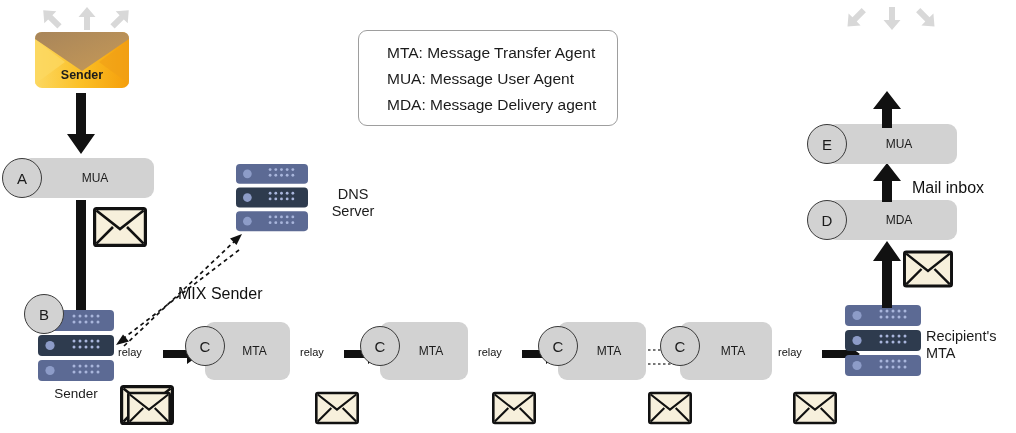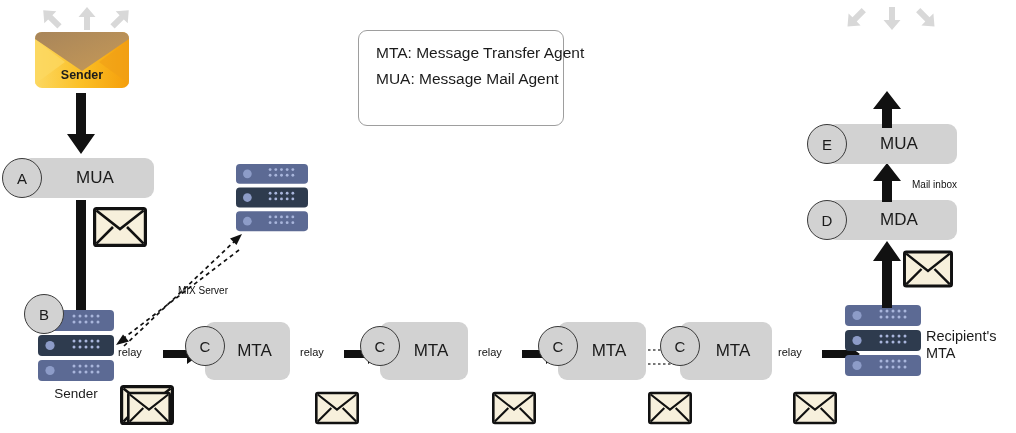--- a/index.html
+++ b/index.html
@@ -13,25 +13,25 @@
     width: 1016px;
     height: 433px;
     background: #ffffff;
     overflow: hidden;
   }
   .abs { position: absolute; }
 
   
   .legend {
     left: 358px; top: 30px;
-    width: 206px; height: 96px;
+    width: 260px; height: 96px;
     border: 1px solid #9e9e9e;
     border-radius: 9px;
     background: #ffffff;
-    padding: 9px 0 0 17px;
+    padding: 9px 0 0 28px;
   }
   .legend-line {
     font-size: 15.5px;
     color: #1b1b1b;
     line-height: 26px;
     white-space: nowrap;
   }
 
   
   .mail-big { width: 94px; height: 56px; }
@@ -51,21 +51,21 @@
   .ray-group svg { display: block; }
 
   
   .agent-box {
     background: #d2d2d2;
     border-radius: 9px;
     display: flex;
     align-items: center;
   }
   .agent-label {
-    font-size: 17px;
+    font-size: 12px;
     color: #1b1b1b;
     margin-left: auto;
     margin-right: auto;
     padding-left: 14px;
   }
   .step-badge {
     position: absolute;
     left: -20px;
     top: 50%;
     transform: translateY(-50%);
@@ -91,38 +91,39 @@
   }
 
   
   .mail-small svg { display: block; }
 
   
   .blkarrow svg { display: block; }
 
   
   .txt {
-    font-size: 10px;
+    font-size: 16px;
     color: #111111;
     white-space: nowrap;
   }
   .txt-relay { font-size: 11px; font-weight: normal; }
 
   
   .dns-lines svg { display: block; }
   .dots-link svg { display: block; }
 </style>
 </head>
 <body>
 
 <div id="canvas">
 
   <div class="abs legend">
     <div class="legend-line">MTA: Message Transfer Agent</div>
-    <div class="legend-line">MUA: Message Mail Agent</div>
+    <div class="legend-line">MUA: Message User Agent</div>
+    <div class="legend-line">MDA: Message Delivery agent</div>
   </div>
 
   <div class="abs ray-group" style="left:33px; top:2px;">
     <svg width="108" height="30" viewBox="0 0 108 30">
       <g fill="#d8d8d8">
 
         <g transform="translate(6,4) rotate(-45,12,12)">
           <path d="M9 24 L9 11 L3.5 11 L12 1 L20.5 11 L15 11 L15 24 Z"></path>
         </g>
 
@@ -285,32 +286,36 @@
             <circle cx="24" cy="0" r="1.5"></circle>
           <circle cx="0" cy="6" r="1.5"></circle>
             <circle cx="6" cy="6" r="1.5"></circle>
             <circle cx="12" cy="6" r="1.5"></circle>
             <circle cx="18" cy="6" r="1.5"></circle>
             <circle cx="24" cy="6" r="1.5"></circle>
         </g>
       </g>
     </svg>
   </div>
+  <div class="abs server-cap" style="left:318px; top:186px; width:70px; font-size:14.5px;">
+    <div>DNS</div>
+    <div>Server</div>
+  </div>
 
   <div class="abs dns-lines" style="left:108px; top:228px;">
     <svg width="140" height="125" viewBox="0 0 140 125">
 
       <line x1="16" y1="118" x2="131" y2="9" stroke="#111111" stroke-width="1.7" stroke-dasharray="4,3.5"></line>
       <path d="M134 6 L122 10.5 L128.5 17 Z" fill="#111111"></path>
 
       <line x1="131" y1="22" x2="12" y2="113" stroke="#111111" stroke-width="1.7" stroke-dasharray="4,3.5"></line>
       <path d="M8 117 L21 113.5 L15 106.5 Z" fill="#111111"></path>
     </svg>
   </div>
-  <div class="abs txt" style="left:178px; top:285px;">MIX Server</div>
+  <div class="abs txt" style="left:178px; top:285px;">MIX Sender</div>
 
   <div class="abs txt txt-relay" style="left:118px; top:346px;">relay</div>
   <div class="abs blkarrow" style="left:163px; top:344px;">
     <svg width="38" height="20" viewBox="0 0 38 20">
       <path d="M0 6 L24 6 L24 0 L38 10 L24 20 L24 14 L0 14 Z" fill="#111111"></path>
     </svg>
   </div>
 
   <div class="abs agent-box" style="left:205px; top:322px; width:85px; height:58px;">
     <div class="step-badge" style="top:24px;">C</div>

